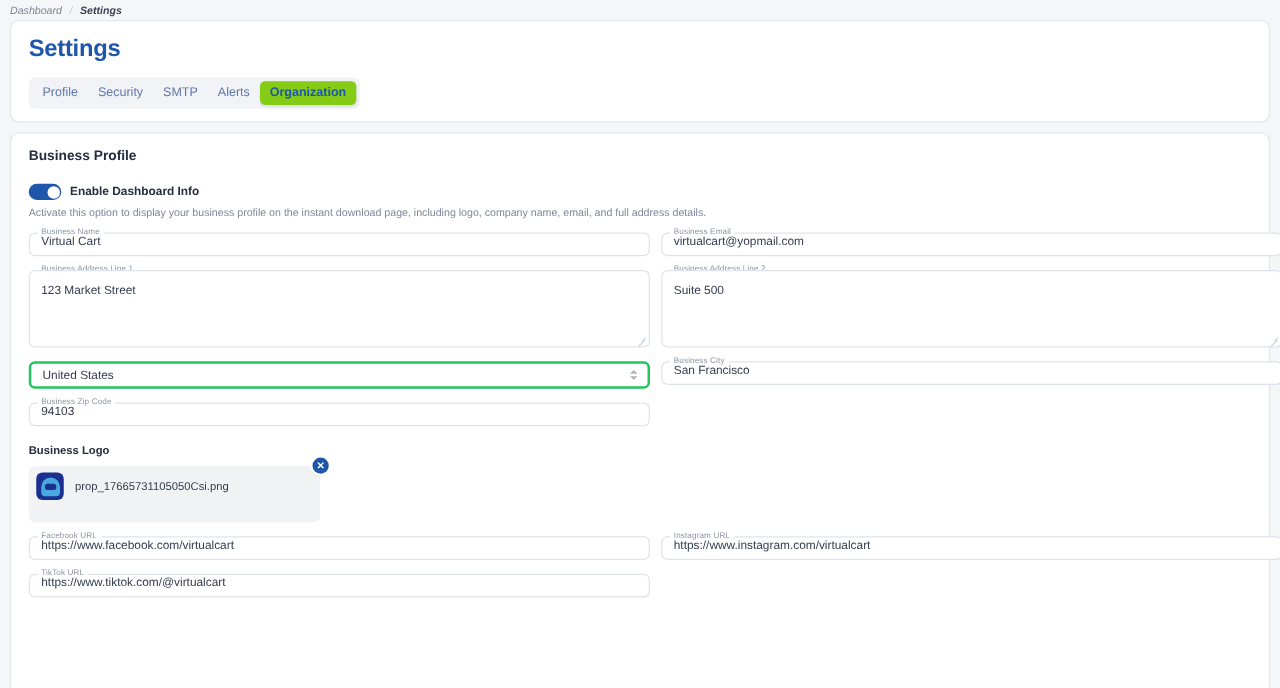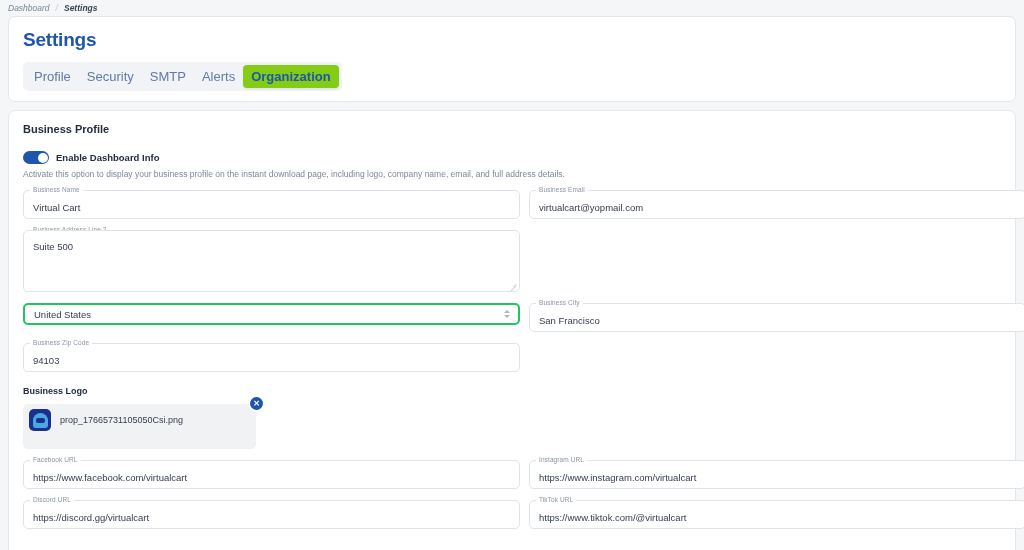--- a/index.html
+++ b/index.html
@@ -36,21 +36,21 @@
     font-size:19px; font-weight:bold; color:#1e56ab;
     letter-spacing:-.2px; margin:0 0 11px 0;
   }
 
   
   .tabs{
     display:inline-flex; align-items:center; gap:0;
     background:#f1f3f6; border-radius:5px; padding:3px;
   }
   .tab{
-    font-size:13px; color:#5f79a8; padding:4px 8px;
+    font-size:10px; color:#5f79a8; padding:4px 8px;
     border-radius:4px; white-space:nowrap;text-align:right;
   }
   .tab.active{
     background:#84cc16; color:#1e56ab; font-weight:bold;
     box-shadow:0 1px 2px rgba(16,24,40,.09);
   }
 
   
   .main-card{ padding:0 0 10px 0; height:452px; position:relative; }
   .section-title{
@@ -87,21 +87,21 @@
   
   .field{ position:relative; }
   .field-box{
     border:1px solid #dfe3ea; border-radius:5px;
     background:#fff; width:100%;
     padding:11px 9px 5px 9px;
     font-size:9.5px; color:#343c4d;
     font-family:"Liberation Sans", sans-serif;
     line-height:1.1;
   }
-  .f-input{ height:29px; display:flex; align-items:flex-end; }
+  .f-input{ height:19px; display:flex; align-items:flex-end; }
   .f-area{ height:62px; align-items:flex-start; display:flex; position:relative; }
   .f-area .resize{
     position:absolute; right:2px; bottom:1px;
     width:7px; height:7px; opacity:.45;
   }
   .f-area .resize:before, .f-area .resize:after{
     content:""; position:absolute; right:0;
     height:1px; background:#98a1b0; transform:rotate(-45deg);
   }
   .f-area .resize:before{ bottom:1.5px; width:7px; }
@@ -202,20 +202,27 @@
       <div class="field-box f-input">Virtual Cart</div>
     </div>
     <div class="field">
       <span class="notch-label">Business Email</span>
       <div class="field-box f-input">virtualcart@yopmail.com</div>
     </div>
   </div>
 
   <div class="grid">
     <div class="field">
+      <span class="notch-label">Business Address Line 1</span>
+      <div class="field-box f-area">
+        <span>123 Market Street</span>
+        <span class="resize"></span>
+      </div>
+    </div>
+    <div class="field">
       <span class="notch-label">Business Address Line 2</span>
       <div class="field-box f-area">
         <span>Suite 500</span>
         <span class="resize"></span>
       </div>
     </div>
   </div>
 
   <div class="grid">
     <div class="field">
@@ -261,22 +268,18 @@
     </div>
     <div class="field">
       <span class="notch-label">Instagram URL</span>
       <div class="field-box f-input">https://www.instagram.com/virtualcart</div>
     </div>
   </div>
 
 
   <div class="grid">
     <div class="field">
-      <span class="notch-label">Discord URL</span>
-      <div class="field-box f-input">https://discord.gg/virtualcart</div>
-    </div>
-    <div class="field">
       <span class="notch-label">TikTok URL</span>
       <div class="field-box f-input">https://www.tiktok.com/@virtualcart</div>
     </div>
   </div>
 
 </div>
 
 </body></html>

